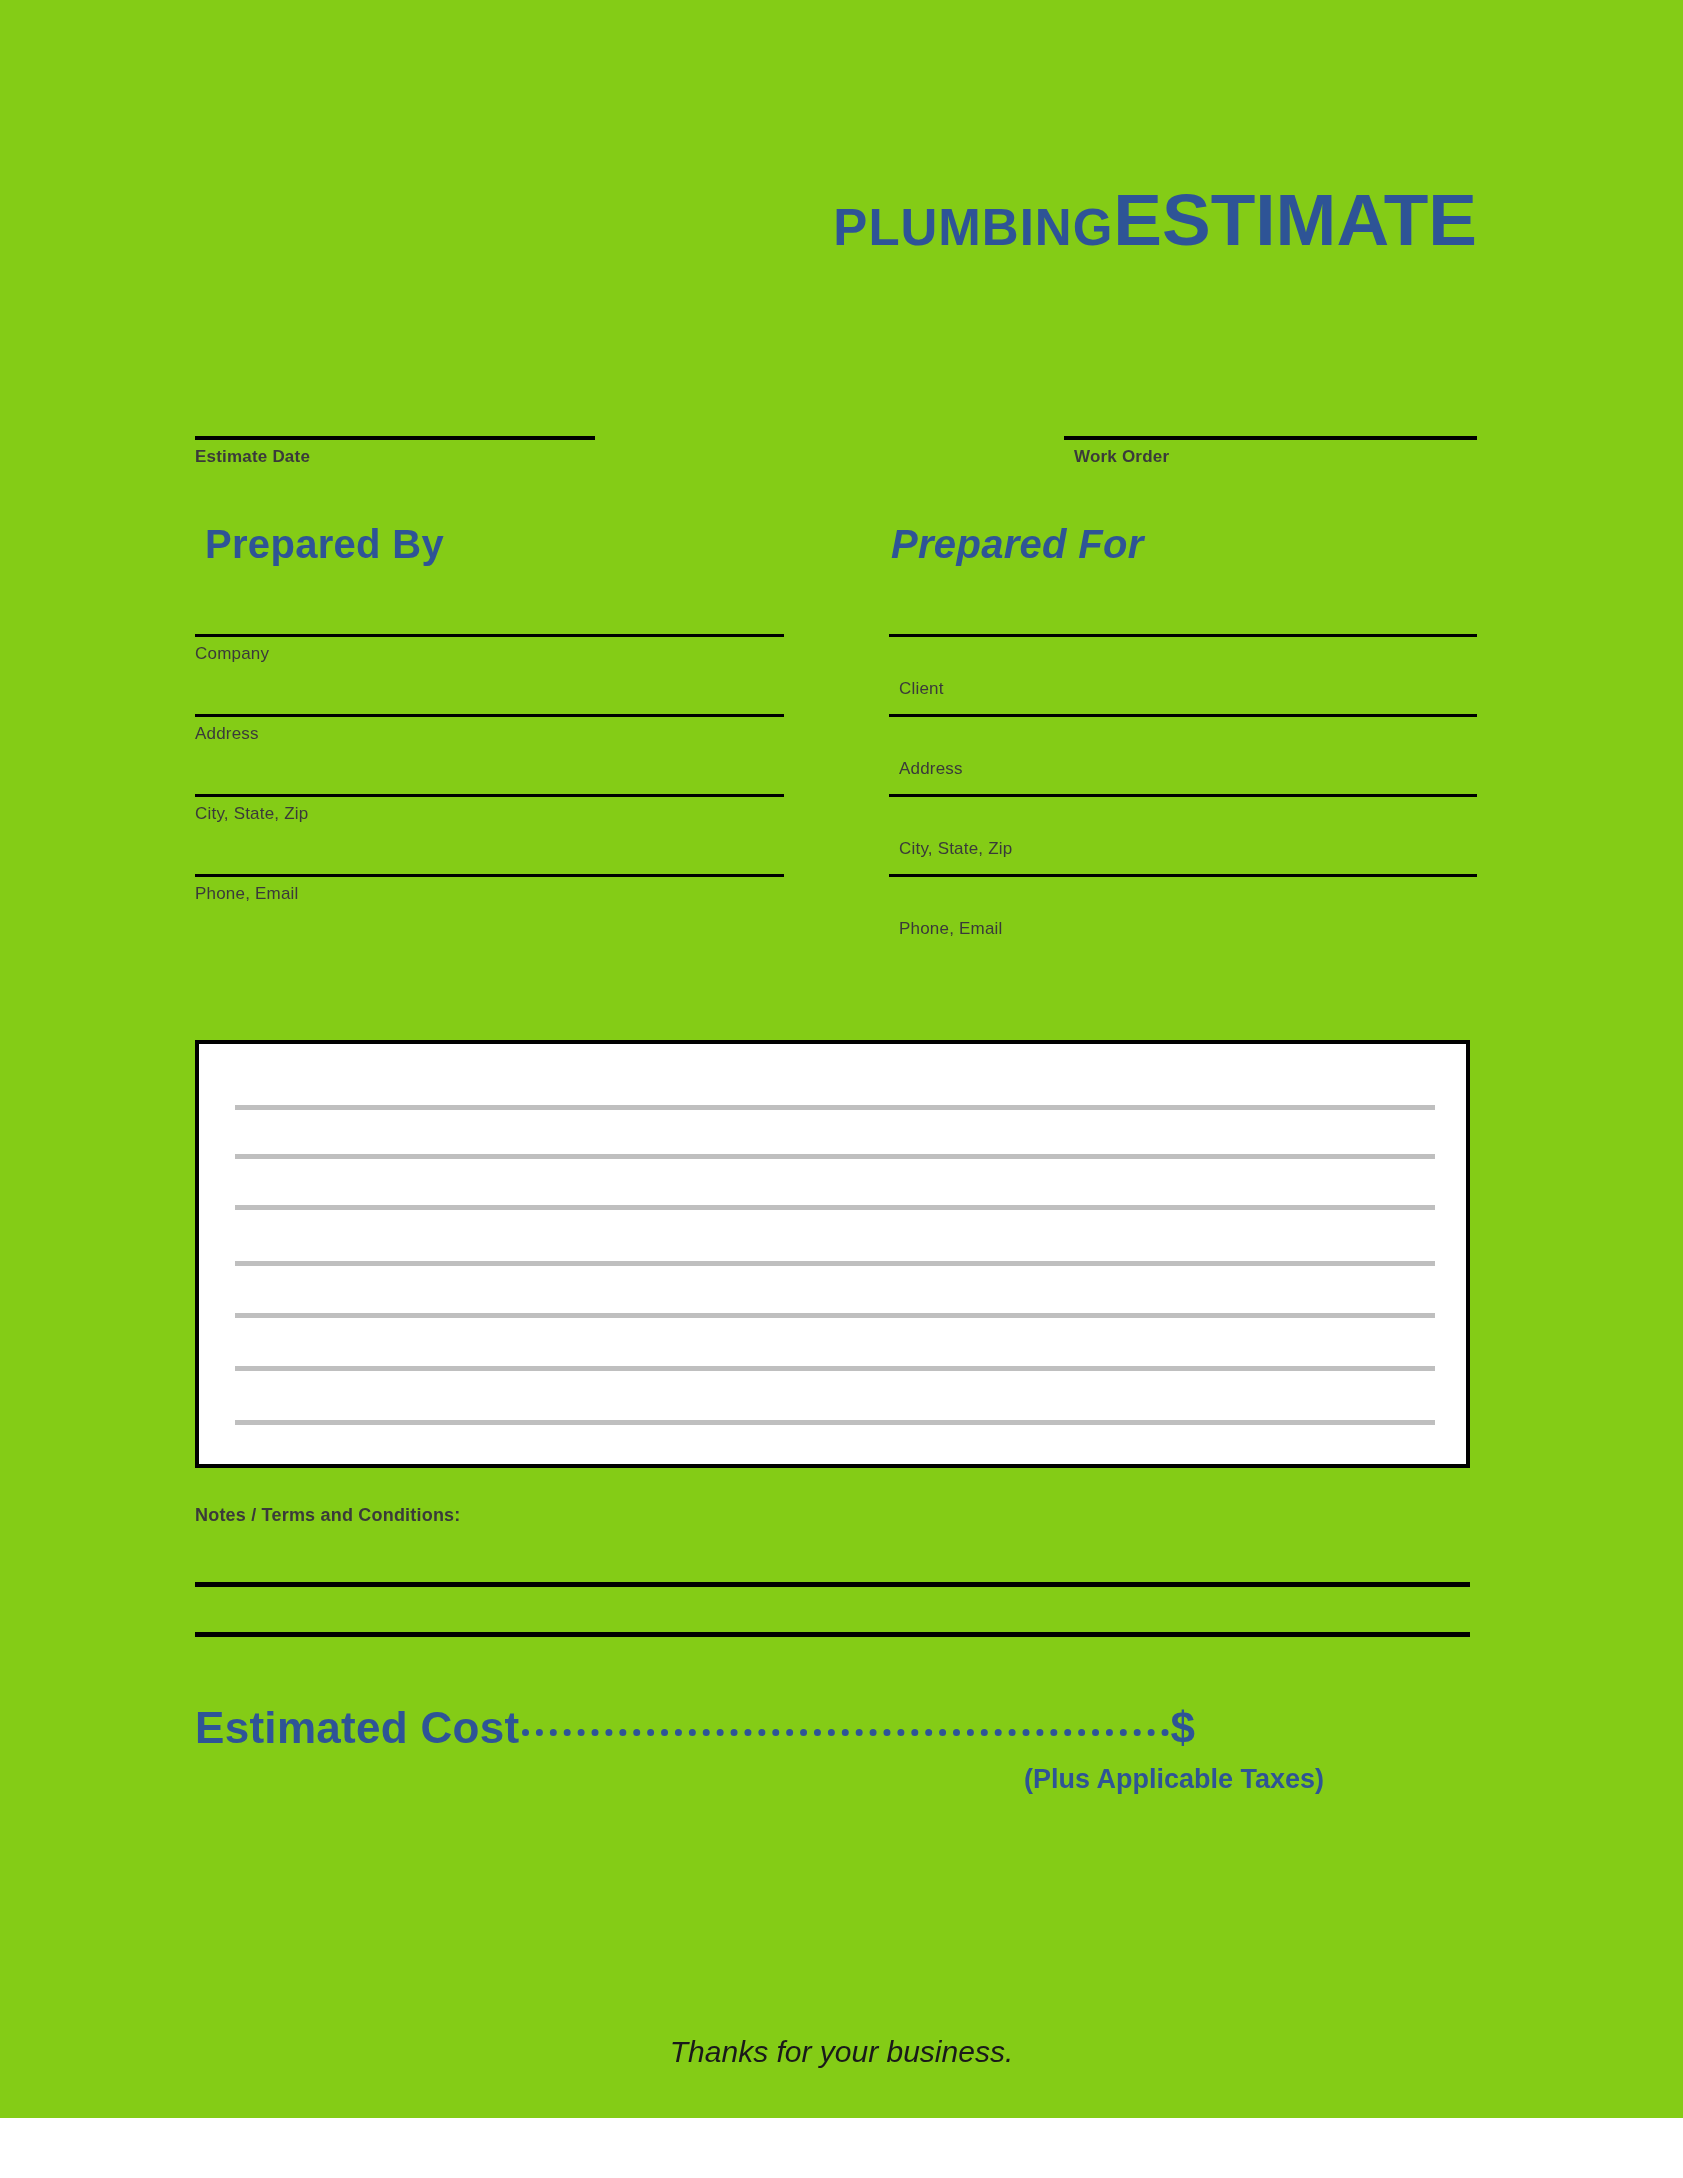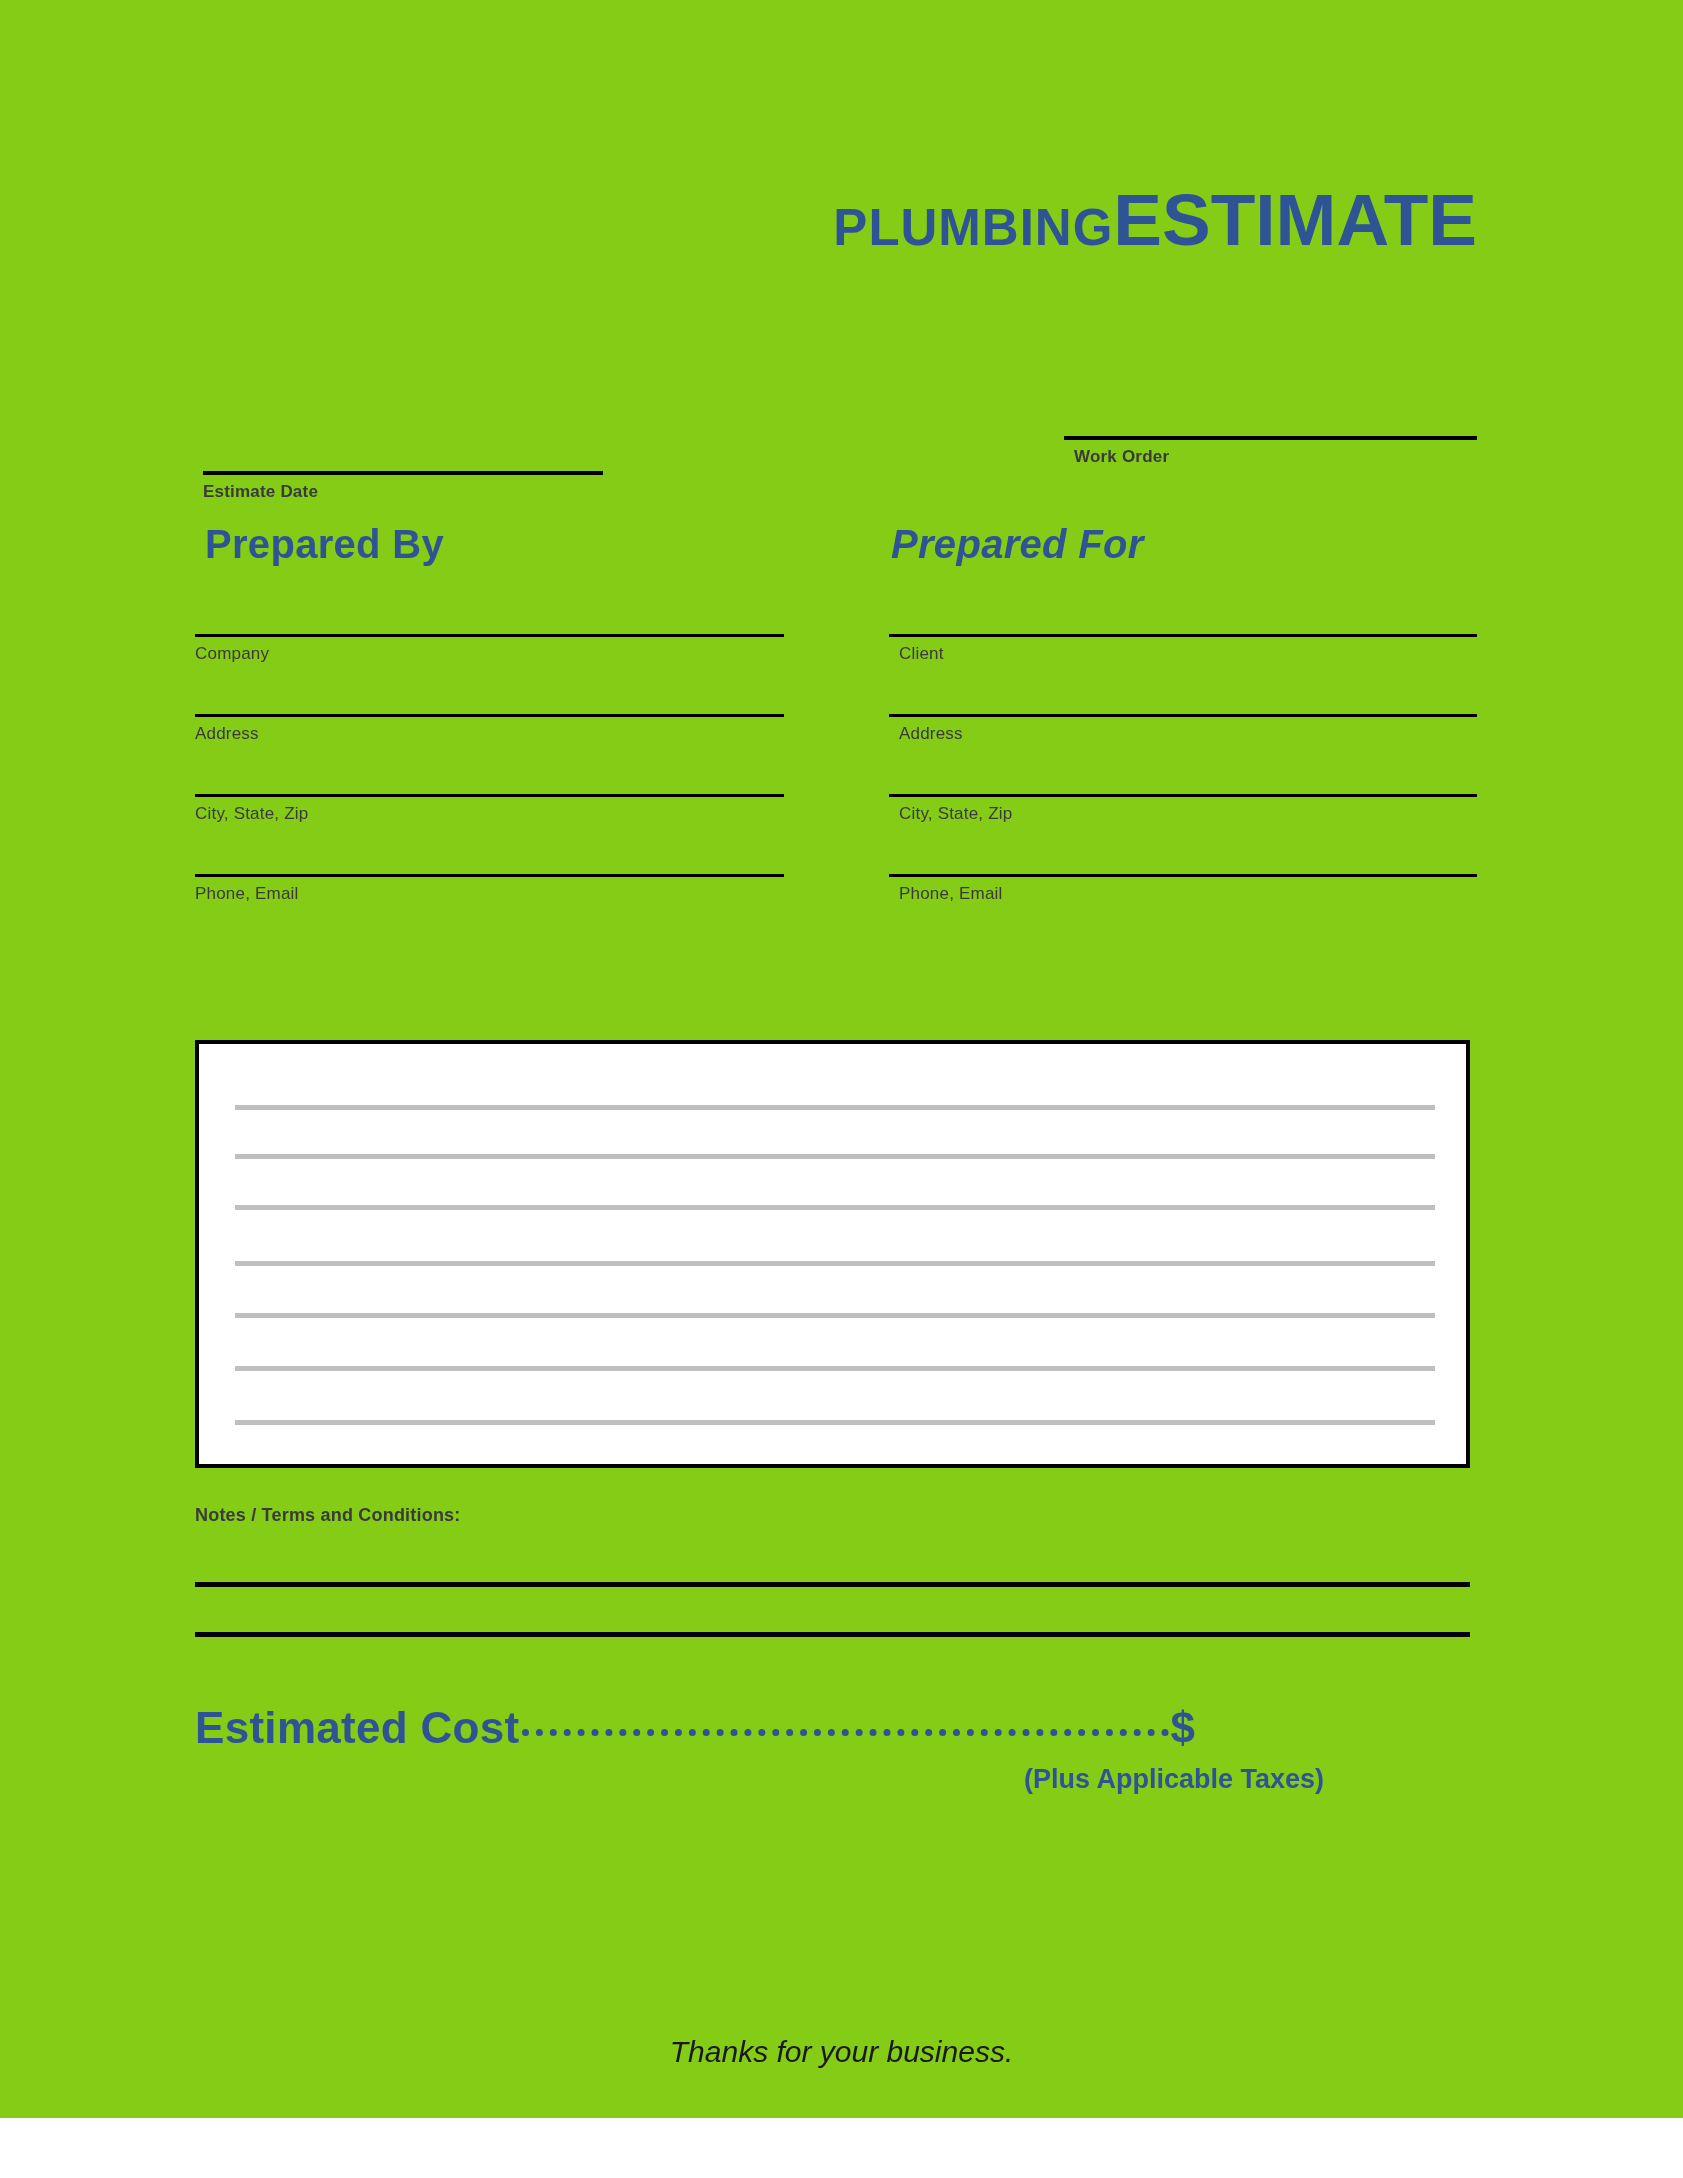--- a/index.html
+++ b/index.html
@@ -62,21 +62,21 @@
     width: 100%;
     height: 0;
   }
   .meta-label {
     font-size: 17px;
     font-weight: bold;
     color: #3a3a3a;
     padding-top: 7px;
     letter-spacing: 0.2px;
   }
-  .meta-f1 { left: 8px;   width: 400px; margin-top: 35px; }
+  .meta-f1 { left: 0px;   width: 400px; }
   .meta-f2 { left: 444px; width: 400px; }
   .meta-f3 { left: 869px; width: 413px; }
   .meta-f2 .meta-label,
   .meta-f3 .meta-label { padding-left: 10px; }
 
   
   .sec-heading {
     position: absolute;
     font-size: 40px;
     font-weight: bold;
@@ -101,21 +101,21 @@
     height: 0;
     width: 100%;
   }
   .addr-label {
     font-size: 17px;
     font-weight: normal;
     color: #3a3a3a;
     padding-top: 7px;
     letter-spacing: 0.2px;
   }
-  .addr-right .addr-label { padding-left: 10px; }
+  .addr-right .addr-label { padding-left: 10px; margin-top: 35px; }
 
   
   .summary-box {
     position: absolute;
     left: 195px;
     top: 1040px;
     width: 1275px;
     height: 428px;
     border: 4px solid #000000;
     box-sizing: border-box;

